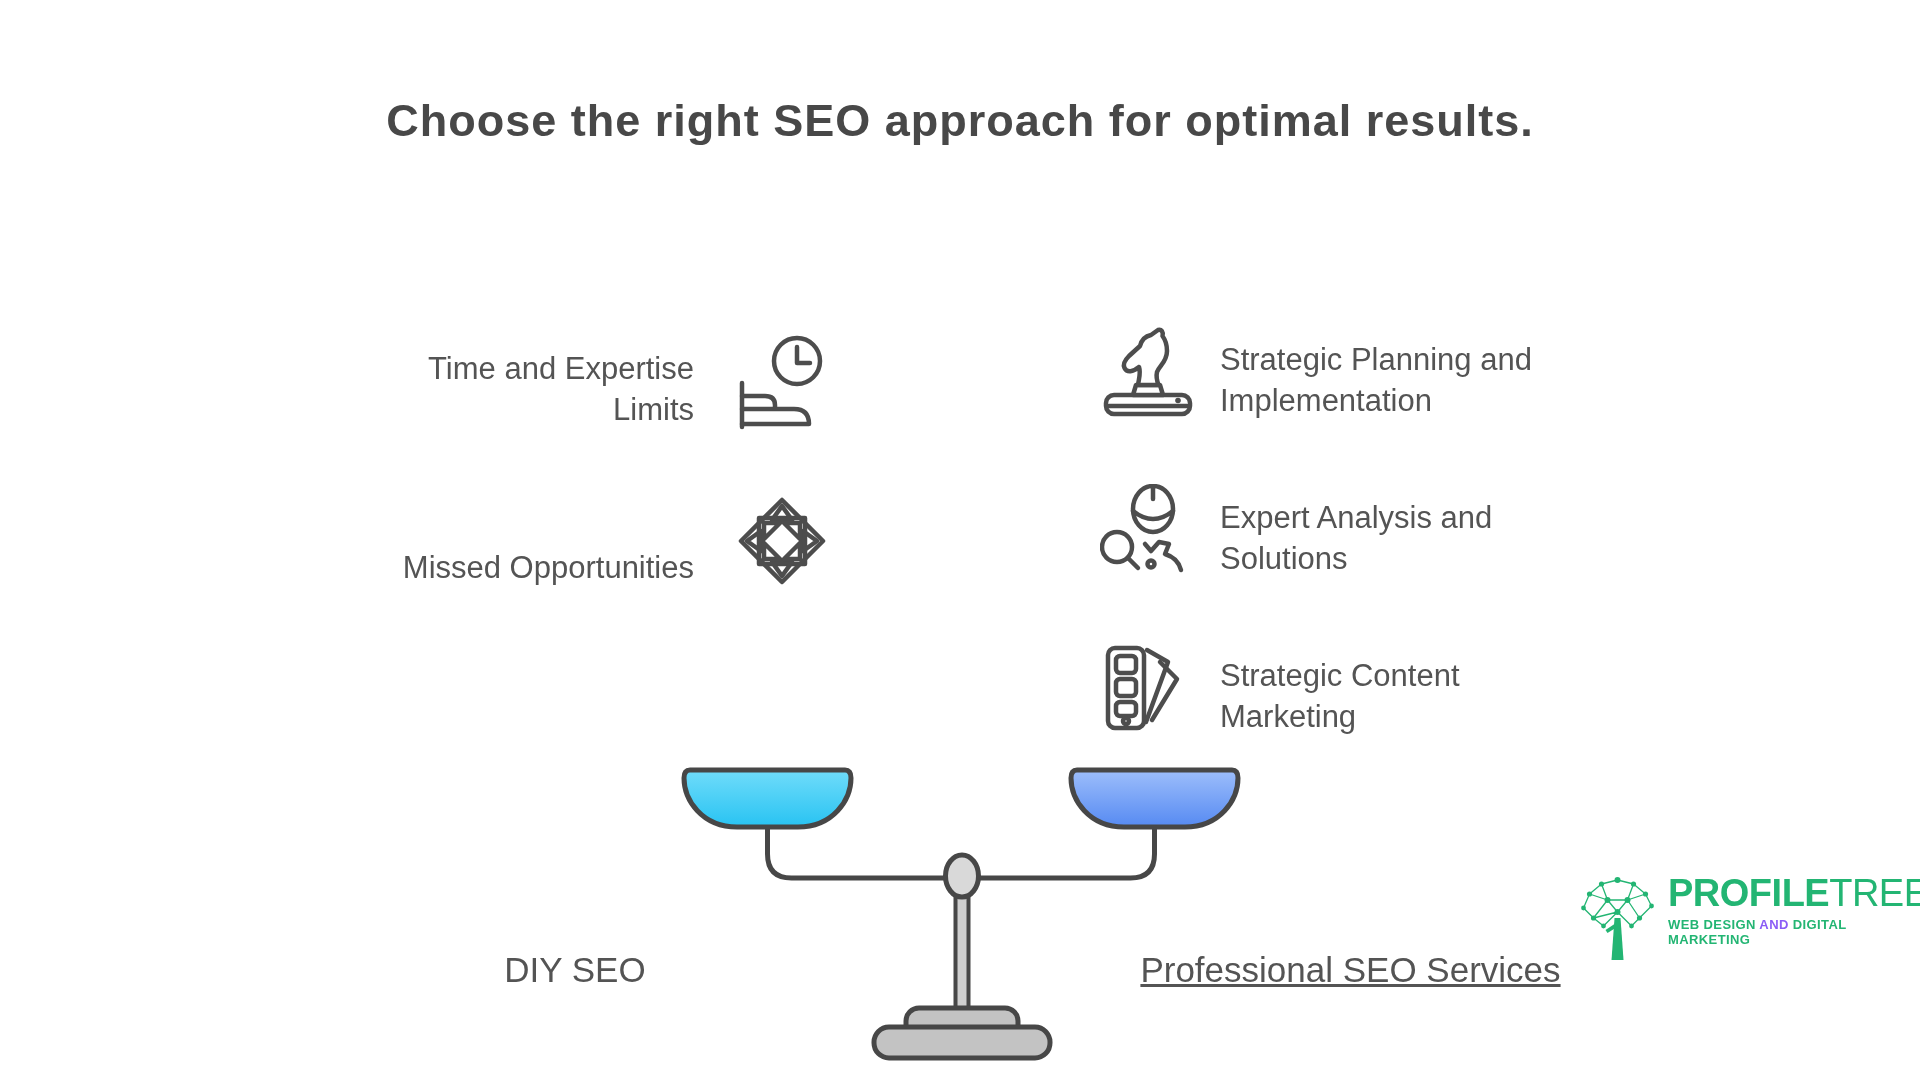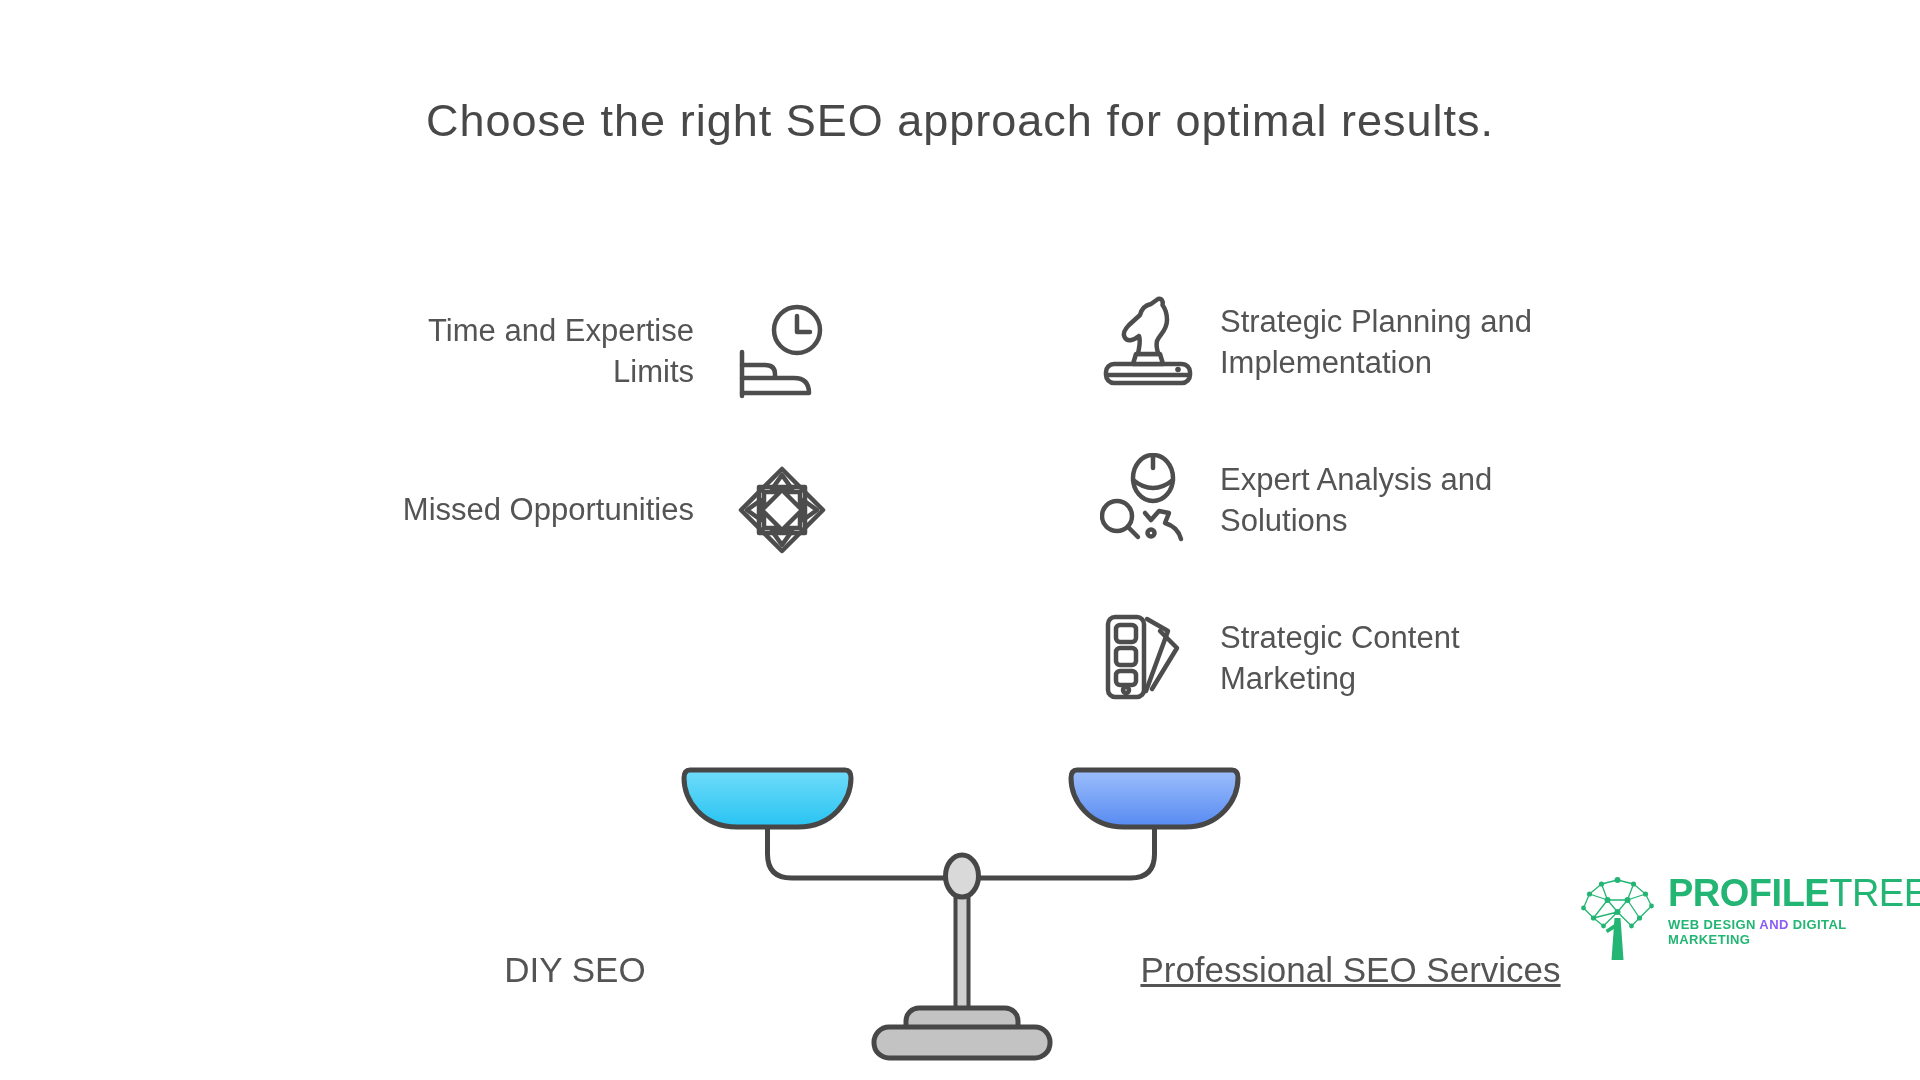--- a/index.html
+++ b/index.html
@@ -1,23 +1,23 @@
 <!DOCTYPE html>
 <html><head>
 <meta charset="utf-8">
 <style>
   html,body{margin:0;padding:0;background:#fff;}
   .canvas{position:relative;width:1920px;height:1080px;background:#ffffff;overflow:hidden;
           font-family:"Liberation Sans",sans-serif;}
   .title{position:absolute;left:0;right:0;top:94px;text-align:center;
-         font-size:45px;font-weight:400;color:#484848;letter-spacing:1px;line-height:1.2;}
+         font-size:45px;font-weight:700;color:#484848;letter-spacing:1px;line-height:1.2;}
   .col{position:absolute;display:flex;flex-direction:column;}
   .col-left{left:260px;top:273px;width:570px;}
   .col-right{left:1100px;top:264px;width:640px;}
-  .item-row{height:158px;display:flex;align-items:center;}
+  .item-row{height:158px;display:flex;align-items:flex-end;}
   .col-left .item-row{justify-content:flex-end;gap:40px;}
   .col-right .item-row{justify-content:flex-start;gap:24px;}
   .item-text{font-size:31px;color:#545454;line-height:1.32;white-space:pre-line;}
   .col-left .item-text{text-align:right;}
   .col-right .item-text{text-align:left;}
   .icon-box{width:96px;height:96px;flex:none;}
   .icon-box svg{width:96px;height:96px;display:block;}
   .line-icon{stroke:#4d4d4d;stroke-width:4.5;fill:none;stroke-linecap:round;stroke-linejoin:round;}
   .scale-svg{position:absolute;left:600px;top:740px;}
   .pan-label{position:absolute;font-size:35px;color:#545454;text-align:center;}

